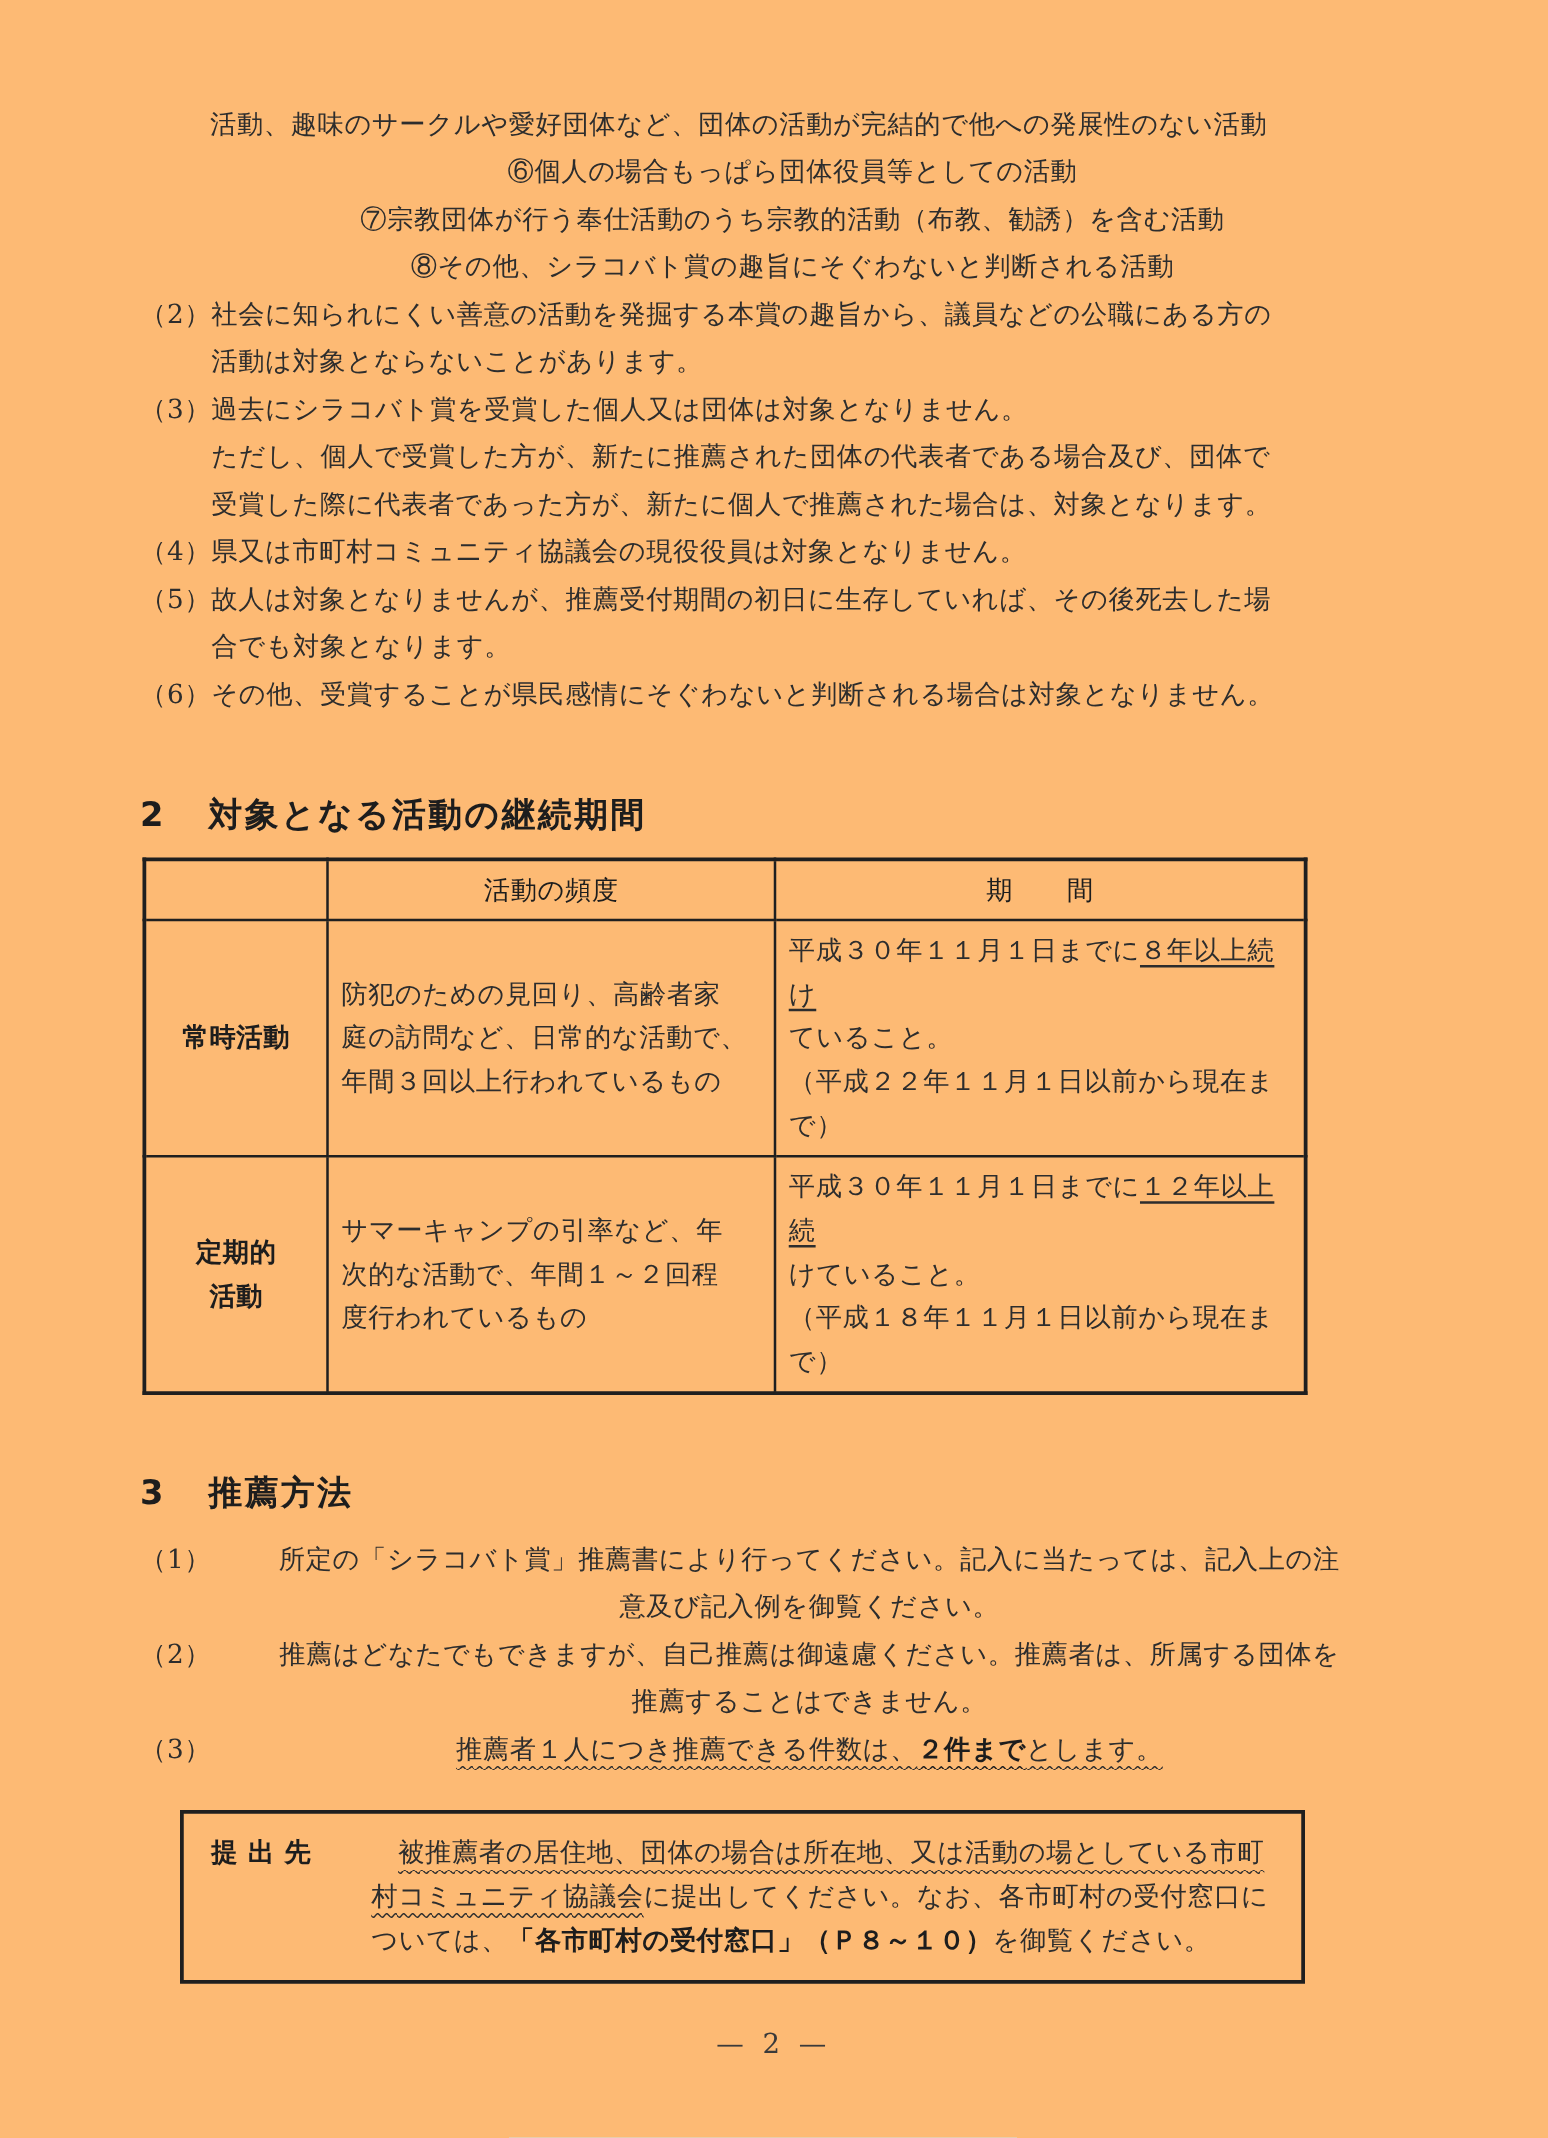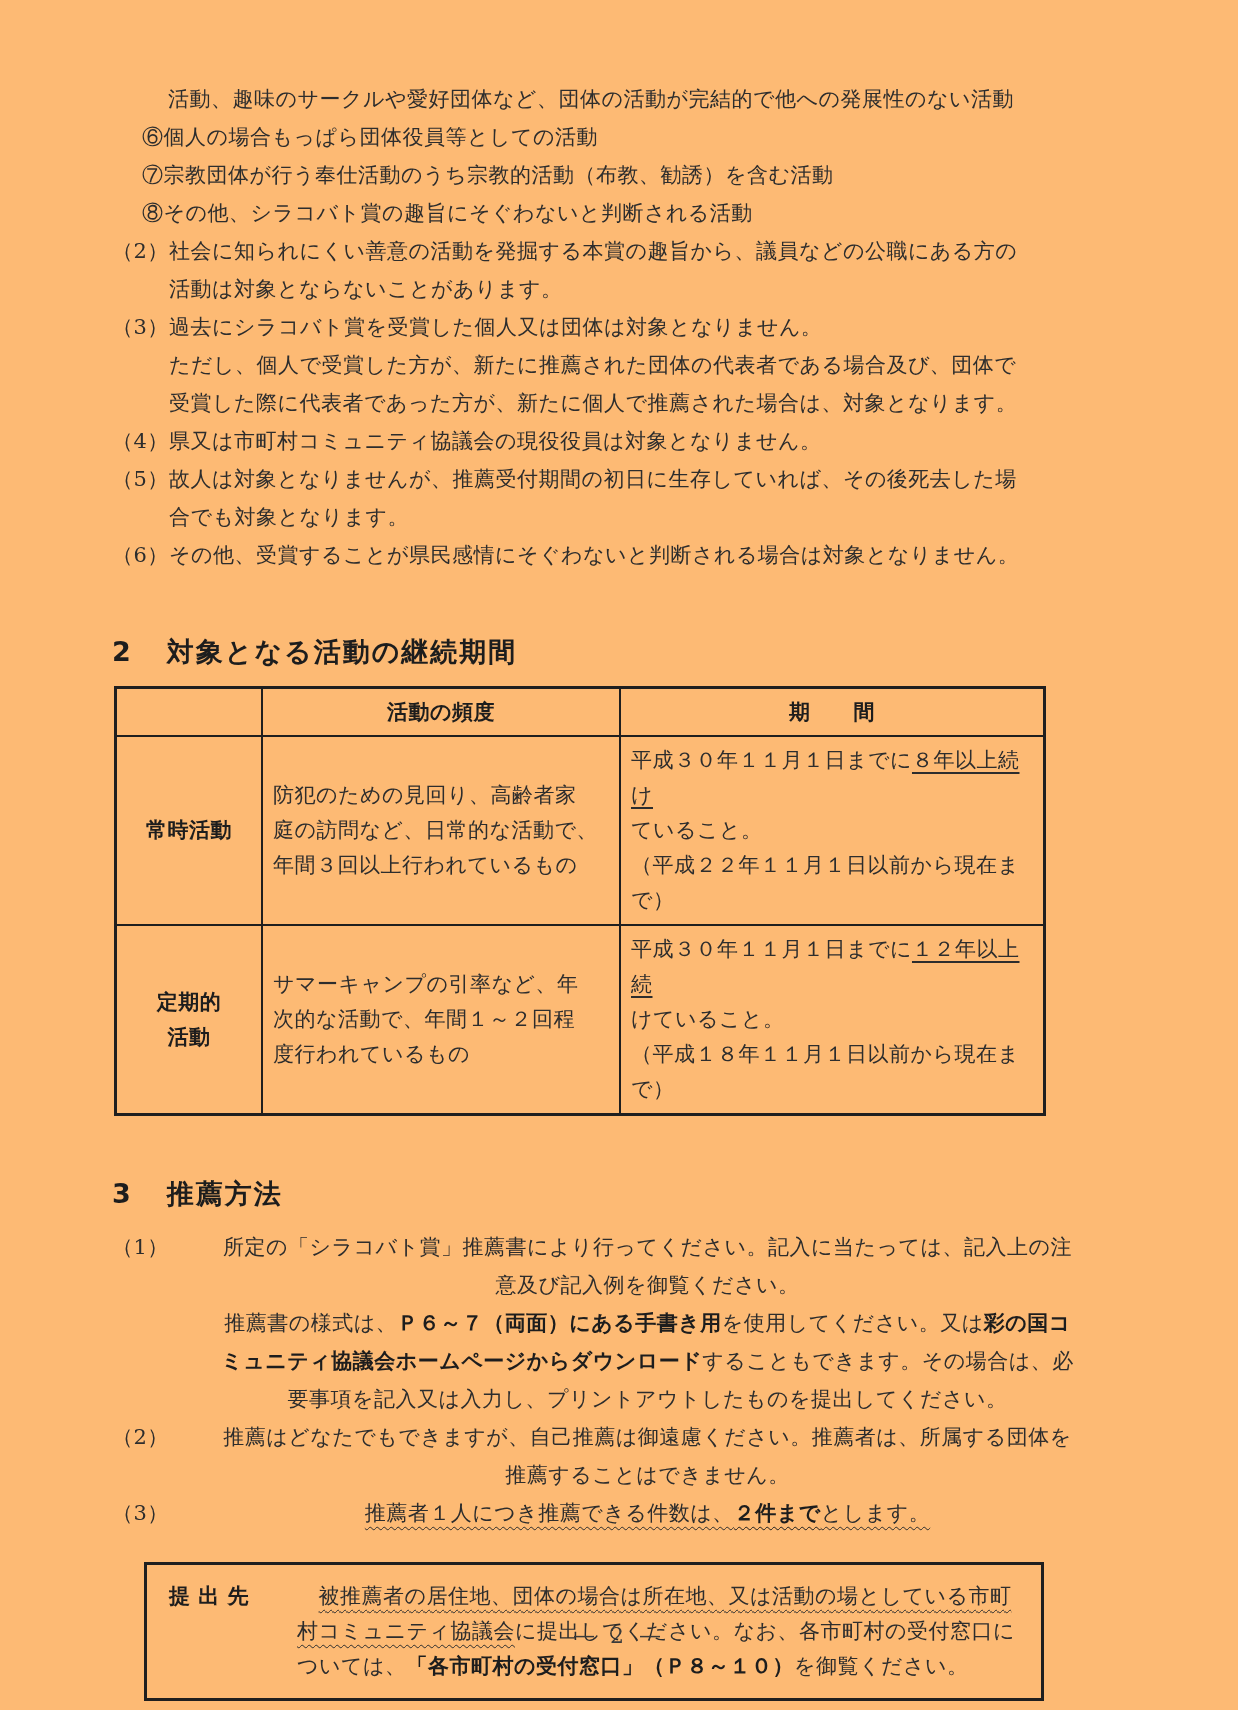--- a/index.html
+++ b/index.html
@@ -12,21 +12,21 @@
     font-family:"DejaVu Serif", serif;
     font-size:21px;
     letter-spacing:0.5px;
     overflow:hidden;
   }
   .content{padding:80px 112px 0 112px;}
   .pre{white-space:pre-line;}
 
   
   .cont-line{padding-left:56px;line-height:38px;}
-  .circled{padding-left:30px;line-height:38px;}
+  .circled{padding-left:30px;line-height:38px;text-align:center;}
   .num-item{display:flex;line-height:38px;}
   .num-item .num{flex:none;width:57px;}
   .num-item .body{flex:1;}
 
   
   .sec-head{
     display:flex;align-items:baseline;
     margin:60px 0 16px 0;
     font-family:"DejaVu Sans", sans-serif;
     font-weight:bold;font-size:27px;color:#1d1d1d;
@@ -39,21 +39,21 @@
     width:932px;border-collapse:collapse;margin:6px 0 0 2px;
     border:3px solid #1f1f1f;
     font-size:21px;letter-spacing:0.5px;
   }
   .activity-table th,.activity-table td{
     border:2px solid #1f1f1f;
     padding:6px 10px;vertical-align:middle;
   }
   .activity-table thead th{
     height:34px;font-family:"DejaVu Sans", sans-serif;
-    font-weight:bold;text-align:center;color:#1d1d1d;
+    font-weight:normal;text-align:center;color:#1d1d1d;
   }
   .col-label{width:124px;}
   .col-freq{width:336px;}
   .activity-table td{line-height:35px;}
   .row-label{
     text-align:center;font-family:"DejaVu Sans", sans-serif;
     font-weight:bold;color:#1d1d1d;
   }
 
   
@@ -176,23 +176,20 @@
     <h2 class="sec-head">
       <span class="sec-num">3</span>
       <span class="sec-title">推薦方法</span>
     </h2>
 
     <div class="num-item">
       <span class="num">（1）</span>
       <div class="body">
         <div class="para pre"><span>所定の「シラコバト賞」推薦書により行ってください。記入に当たっては、記入上の注
 意及び記入例を御覧ください。</span></div>
-        <div class="para pre"><span>推薦書の様式は、</span><span class="seg-bold">Ｐ６～７（両面）にある手書き用</span><span>を使用してください。又は</span><span class="seg-bold">彩の国コ
-ミュニティ協議会ホームページからダウンロード</span><span>することもできます。その場合は、必
-要事項を記入又は入力し、プリントアウトしたものを提出してください。</span></div>
       </div>
     </div>
     <div class="num-item">
       <span class="num">（2）</span>
       <div class="body">
         <div class="para pre"><span>推薦はどなたでもできますが、自己推薦は御遠慮ください。推薦者は、所属する団体を
 推薦することはできません。</span></div>
       </div>
     </div>
     <div class="num-item">

